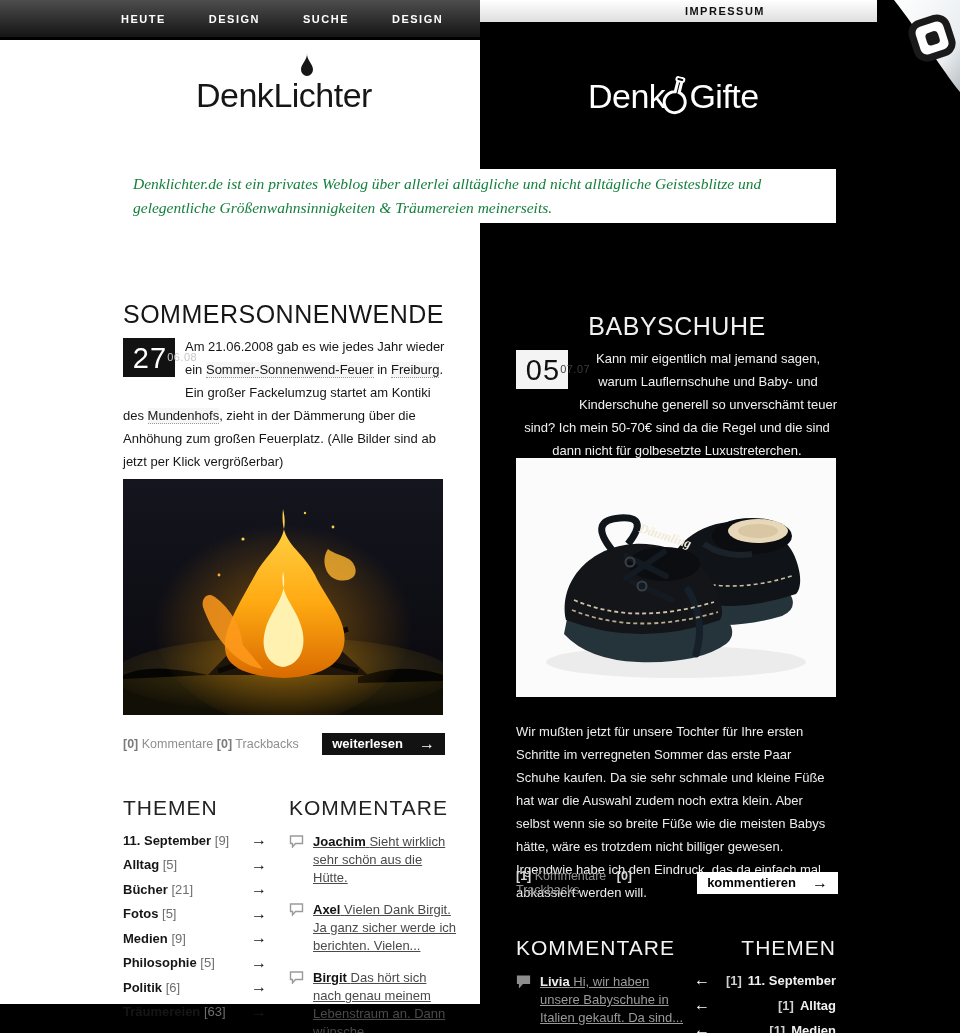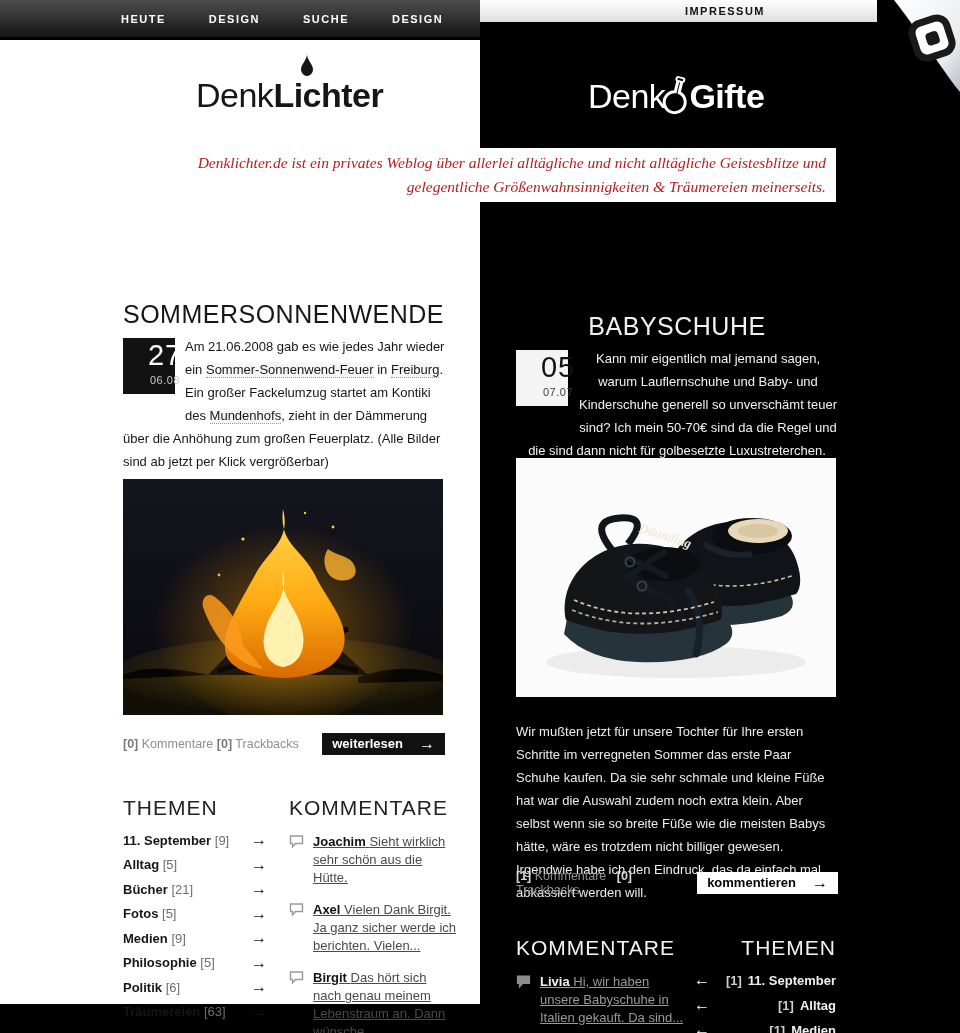--- a/index.html
+++ b/index.html
@@ -19,38 +19,38 @@
   .nav-right a { color:#111; font-size:11px; font-weight:bold; letter-spacing:1.5px; text-decoration:none; }
 
   
   .peel { position:absolute; right:0; top:0; width:80px; height:92px; z-index:30; }
 
   
   .logo { position:absolute; top:76px; font-size:34px; letter-spacing:-0.5px; white-space:nowrap; }
   .logo-left { left:196px; color:#161616; }
   .logo-right { left:588px; color:#fff; display:flex; align-items:flex-end; }
   .logo .thin { font-weight:400; }
-  .logo .fat  { font-weight:700; }
+  .logo .fat  { font-weight:400; }
   .flame { position:absolute; left:104px; top:-23px; }
   .flask { margin:0 -2px -2px -4px; transform:rotate(14deg); }
 
   
   .intro { position:absolute; left:123px; width:713px; font-family:"Liberation Serif", serif;
            font-style:italic; font-size:15.5px; line-height:24px; padding:3px 10px; }
-  .intro-light { top:148px; background:#fff; color:#b91c1c; text-align:right; }
+  .intro-light { top:169px; background:#fff; color:#15803d; text-align:left; }
   .intro-dark  { top:208px; background:#000; color:#ececec; text-align:left; }
 
   
   .art-h { font-size:25px; font-weight:200; letter-spacing:0.5px; }
   .col { position:absolute; width:322px; }
   .col-l { left:123px; color:#161616; }
   .col-r { left:516px; color:#f1f1f1;text-align:center; }
 
-  .datebox { float:left; width:52px; height:56px; margin:3px 10px 13px 0;
-             display:flex; flex-direction:column; align-items:center; justify-content:center;padding-left:32px; }
+  .datebox { float:left; width:52px; height:39px; margin:3px 10px 13px 0;
+             display:flex; align-items:center; justify-content:center;padding-left:32px; }
   .datebox .day { font-size:29px; line-height:28px; letter-spacing:1px; }
   .datebox .mon { font-size:11px; letter-spacing:0.5px; }
   .db-dark  { background:#121212; } .db-dark .day{color:#fff;} .db-dark .mon{color:#c9c9c9;}
   .db-light { background:#f4f4f4; } .db-light .day{color:#111;} .db-light .mon{color:#3c3c3c;}
 
   .body-txt { font-size:13px; line-height:23px; }
   .dlink { color:inherit; text-decoration:none; border-bottom:1px dotted #9a9a9a; background:#f6f6f6; }
 
   .photo { position:absolute; display:block; }
 

